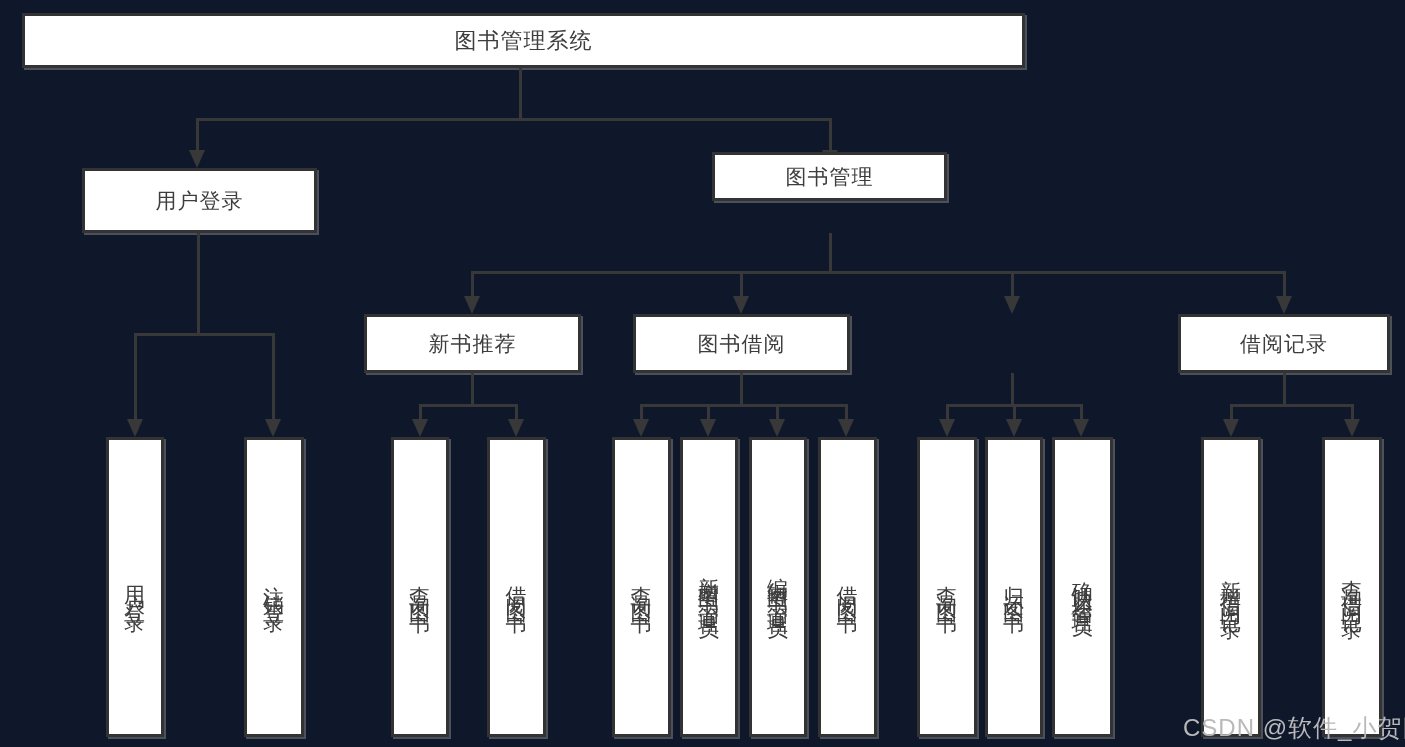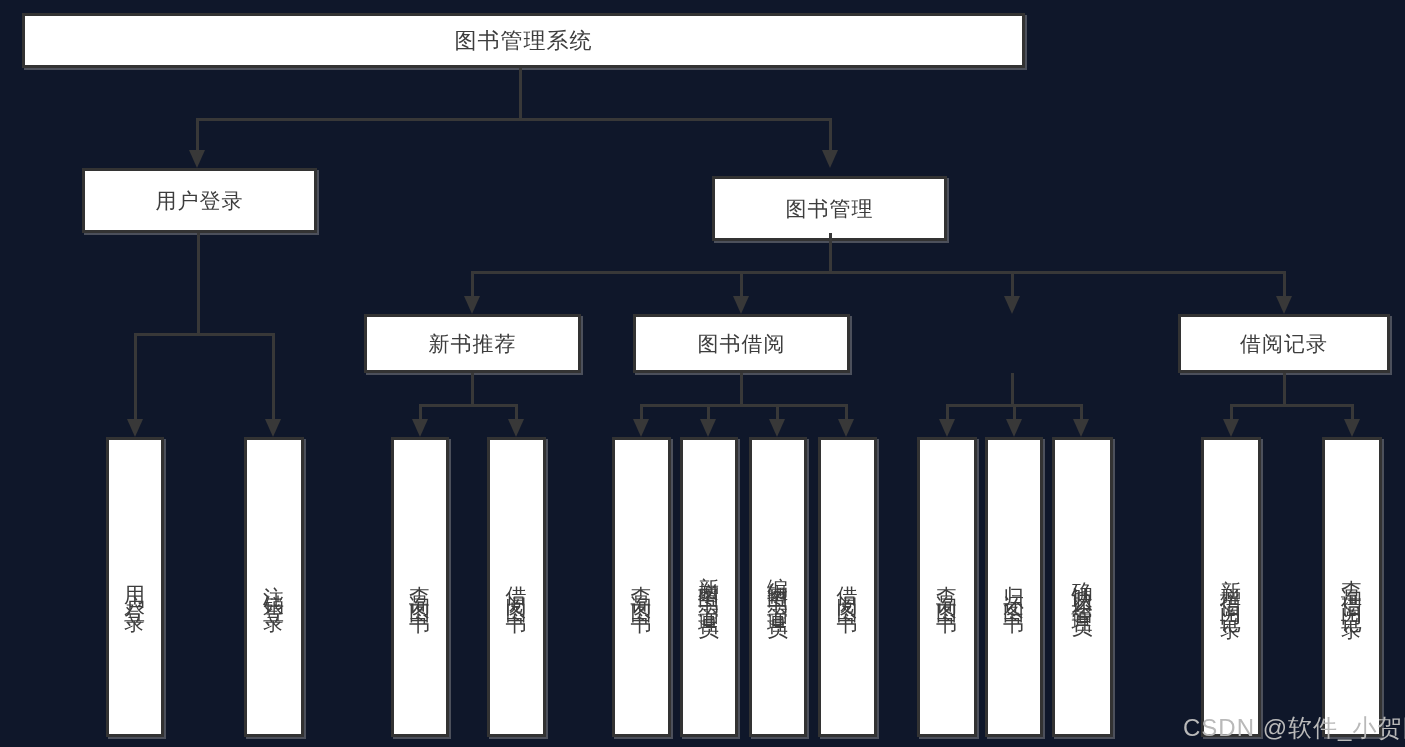--- a/index.html
+++ b/index.html
@@ -37,21 +37,21 @@
   .hl{height:3px;}
   .ah{
     position:absolute;width:0;height:0;
     border-left:8px solid transparent;
     border-right:8px solid transparent;
     border-top:18px solid #383838;
   }
   
   .n-root{left:22px;top:13px;width:1003px;height:55px;font-size:22px;}
   .n-l2-0{left:82px;top:168px;width:235px;height:65px;}
-  .n-l2-1{left:712px;top:176px;width:235px;height:65px;text-align:center;}
+  .n-l2-1{left:712px;top:152px;width:235px;height:49px;text-align:center;}
   .n-l3-0{left:364px;top:314px;width:217px;height:59px;}
   .n-l3-1{left:633px;top:314px;width:217px;height:59px;}
   .n-l3-2{left:904px;top:314px;width:217px;height:59px;}
   .n-l3-3{left:1178px;top:314px;width:212px;height:59px;}
   .n-a0{left:106px;top:437px;width:58px;height:300px;}
   .n-a1{left:244px;top:437px;width:60px;height:300px;}
   .n-b0{left:391px;top:437px;width:58px;height:300px;}
   .n-b1{left:487px;top:437px;width:59px;height:300px;}
   .n-c0{left:612px;top:437px;width:59px;height:300px;}
   .n-c1{left:680px;top:437px;width:58px;height:300px;letter-spacing:6px;}

